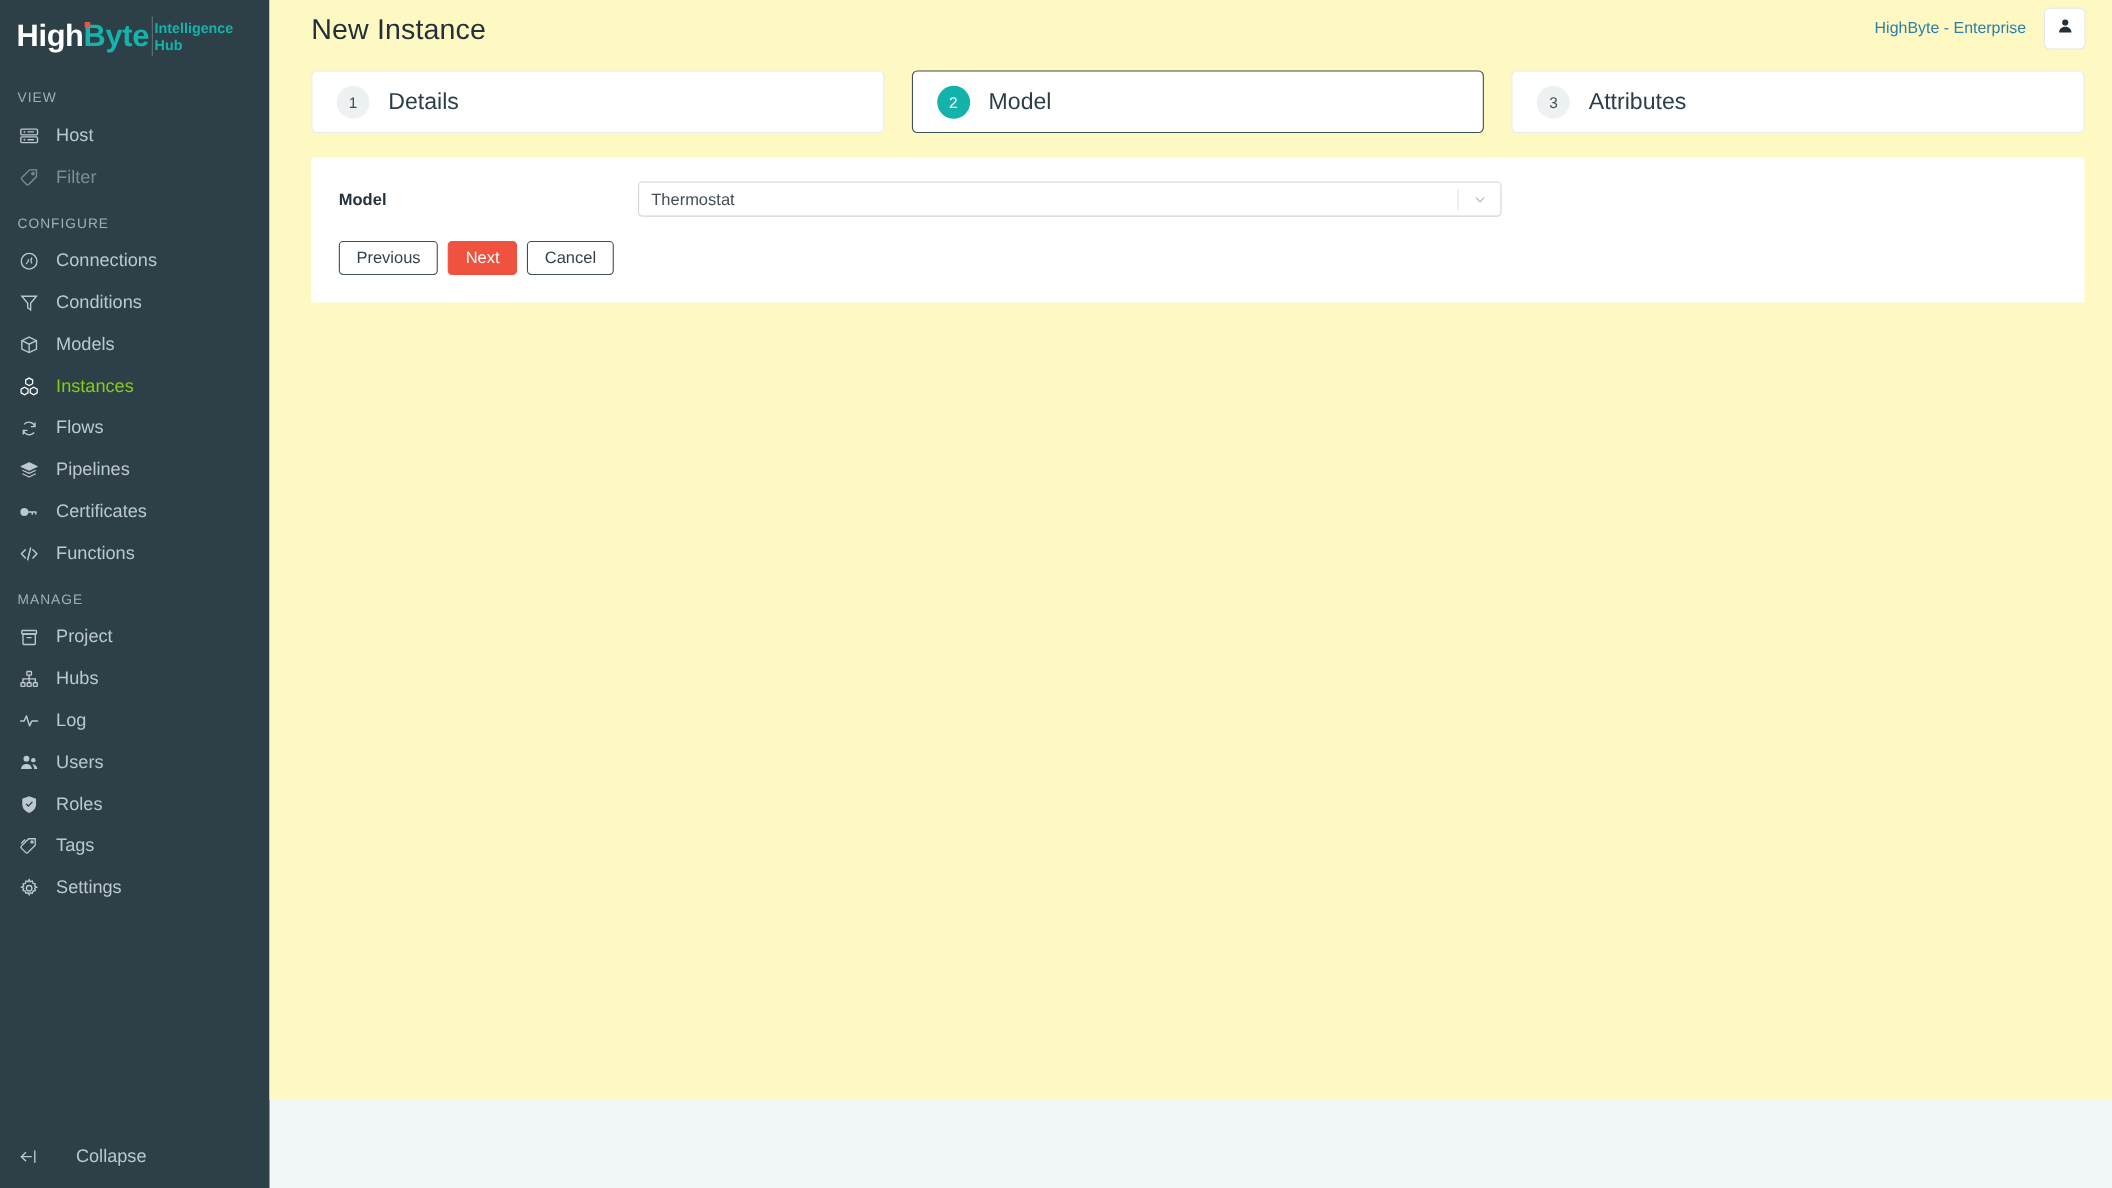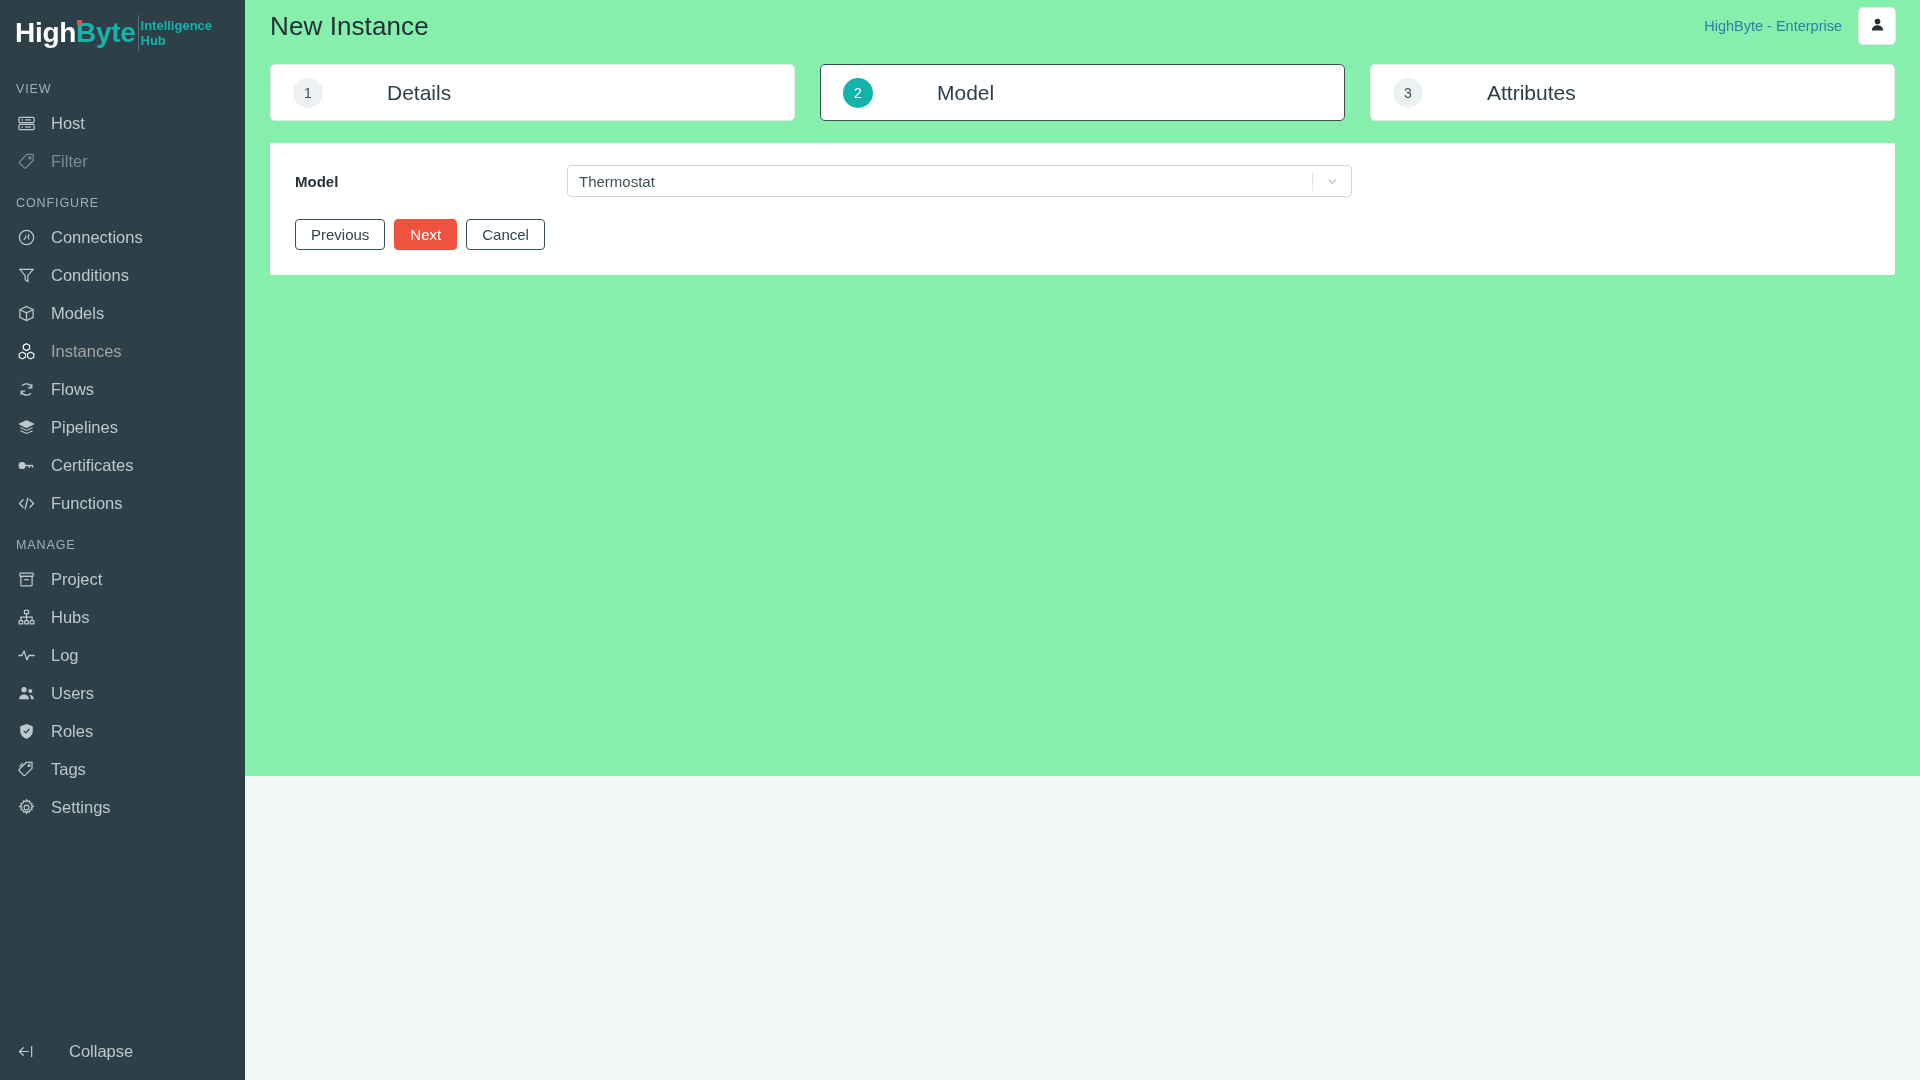--- a/index.html
+++ b/index.html
@@ -66,21 +66,21 @@
   .nav-item {
     display: flex;
     align-items: center;
     height: 38px;
     padding-left: 16px;
     gap: 14px;
     font-size: 16.5px;
     color: #bcc8cd;
     cursor: pointer;
   }
-  .nav-item.active { color: #a3a3a3; }
+  .nav-item.active { color: #84cc16; }
   .nav-item.dim { color: #7b8d94; }
   .nav-ico {
     width: 21px; height: 21px;
     display: flex; align-items: center; justify-content: center;
     flex: 0 0 21px;
   }
   .nav-ico svg { display: block; }
   .collapse {
     position: absolute;
     bottom: 0; left: 0; right: 0;
@@ -90,23 +90,24 @@
     padding-left: 16px;
     gap: 32px;
     font-size: 16.5px;
     color: #bcc8cd;
     cursor: pointer;
   }
 
   
   .main {
     flex: 1 1 auto;
-    height: 776px;
-    background: #86efac;
+    height: 1000px;
+    background: #fef9c3;
     position: relative;
+    padding-left: 13px;
   }
   .topbar {
     height: 52px;
     display: flex;
     align-items: center;
     padding: 0 24px 0 25px;
   }
   .page-title {
     font-size: 26px;
     color: #23303a;
@@ -165,21 +166,20 @@
     flex: 0 0 30px;
   }
   .step.active .step-num {
     background: #13b2ab;
     color: #ffffff;
   }
   .step-label {
     font-size: 21px;
     color: #2c3e48;
     font-weight: 400;
-    margin-left: 47px;
   }
 
   
   .panel {
     margin: 22px 25px 0 25px;
     background: #ffffff;
     border-radius: 2px;
     padding: 22px 25px 25px 25px;
   }
   .form-row {

